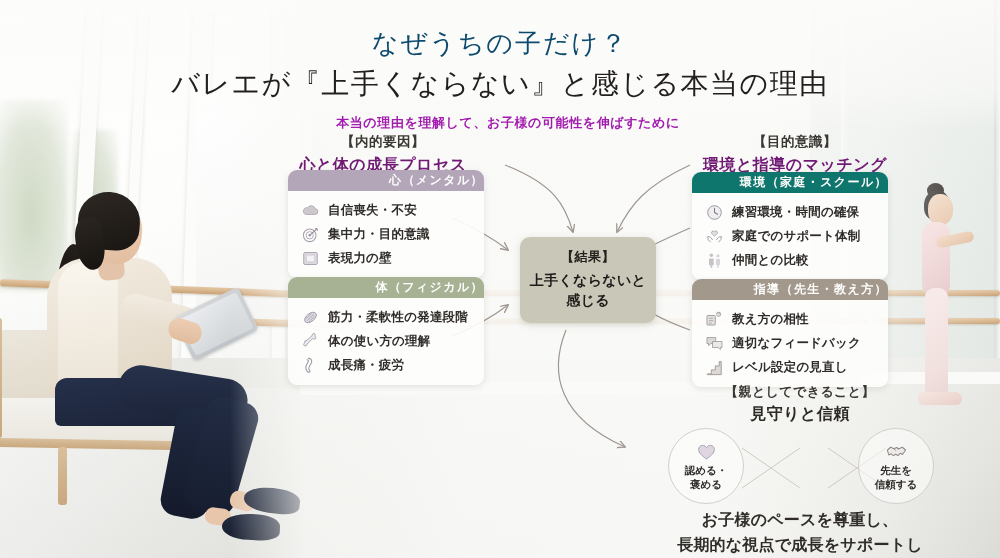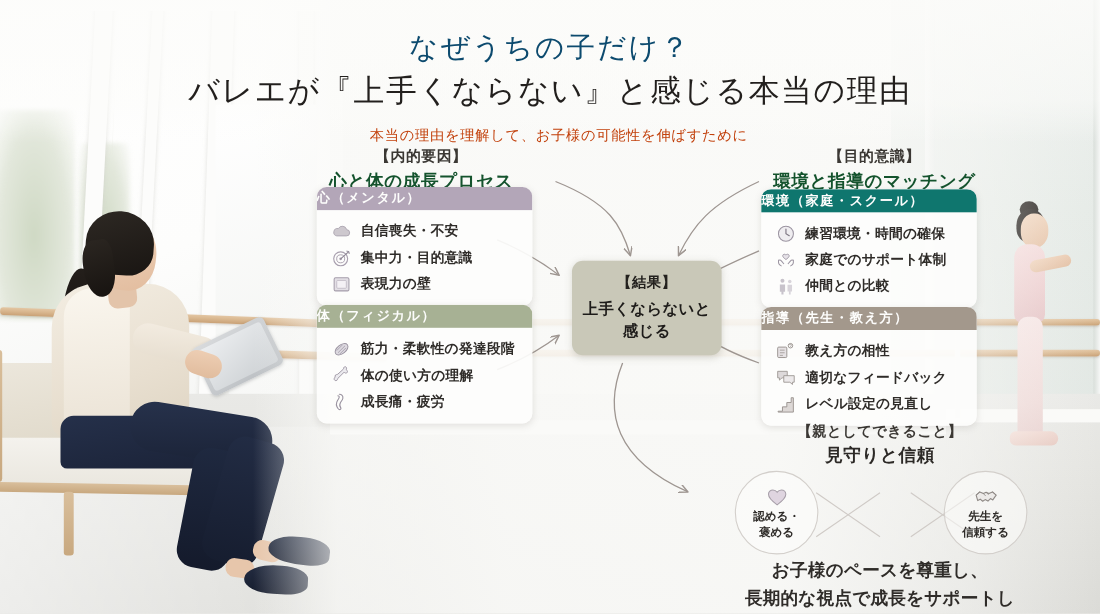--- a/index.html
+++ b/index.html
@@ -129,34 +129,34 @@
   .title-block { position:absolute; left:0; top:26px; width:1000px; text-align:center; }
   .title-1 {
     font-family:"Liberation Serif","DejaVu Serif",serif;
     font-size:26px; color:#0c4a6e; letter-spacing:2px; line-height:1.35;
   }
   .title-2 {
     font-family:"Liberation Serif","DejaVu Serif",serif;
     font-size:28px; color:#221f1d; letter-spacing:1.5px; line-height:1.4; margin-top:3px;
   }
   .subtitle {
-    margin-top:11px; font-size:13px; font-weight:normal; color:#c2410c; letter-spacing:.6px;margin-left:16px;
+    margin-top:11px; font-size:13px; font-weight:bold; color:#a21caf; letter-spacing:.6px;margin-left:16px;
   }
 
   .col-head { position:absolute; text-align:center; width:250px; }
   .col-head .ch1 { font-size:13.5px; font-weight:bold; color:#3b3834; letter-spacing:.5px; }
-  .col-head .ch2 { font-size:16px; font-weight:bold; color:#14532d; letter-spacing:.5px; margin-top:4px; }
+  .col-head .ch2 { font-size:16px; font-weight:bold; color:#701a75; letter-spacing:.5px; margin-top:4px; }
 
   .card {
     position:absolute; width:196px; border-radius:9px; overflow:hidden;
     background:rgba(253,253,252,.92);
     box-shadow:0 2px 7px rgba(120,118,112,.18);
   }
   .card-head {
-    height:21px; line-height:21px; text-align:left;
+    height:21px; line-height:21px; text-align:right;
     font-size:12px; font-weight:bold; color:#fdfdfc; letter-spacing:1.4px;
   }
   .card-body { padding:7px 0 8px 0; }
   .row {
     display:flex; align-items:center; gap:8px; padding:2.5px 10px 2.5px 13px;
   }
   .row .ico { width:19px; height:19px; flex:0 0 19px; display:flex; align-items:center; justify-content:center; }
   .row .txt { font-size:12.5px; font-weight:bold; color:#2f2c29; letter-spacing:.2px; white-space:nowrap; }
 
   .result-box {

